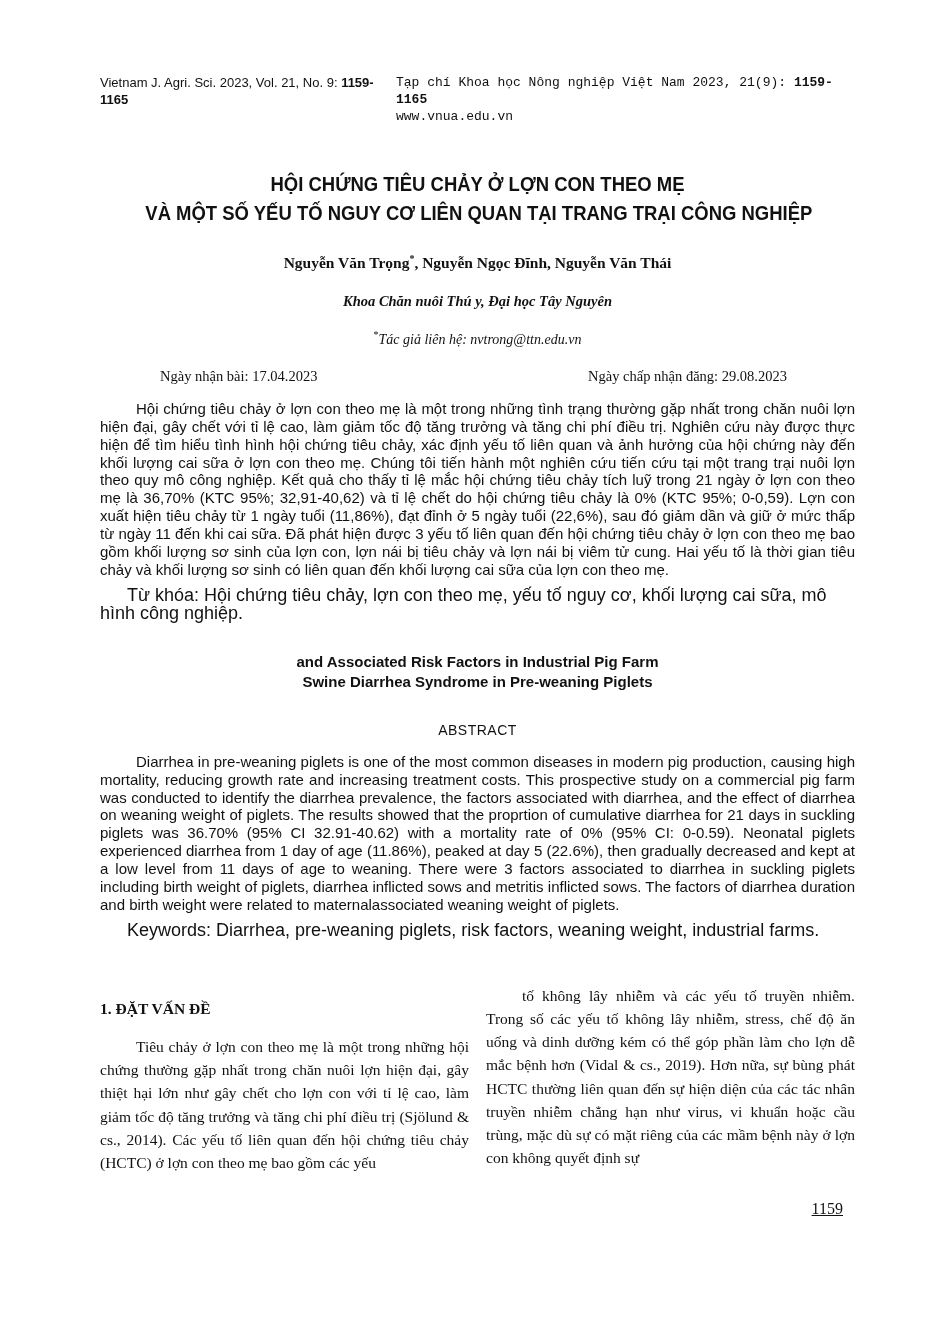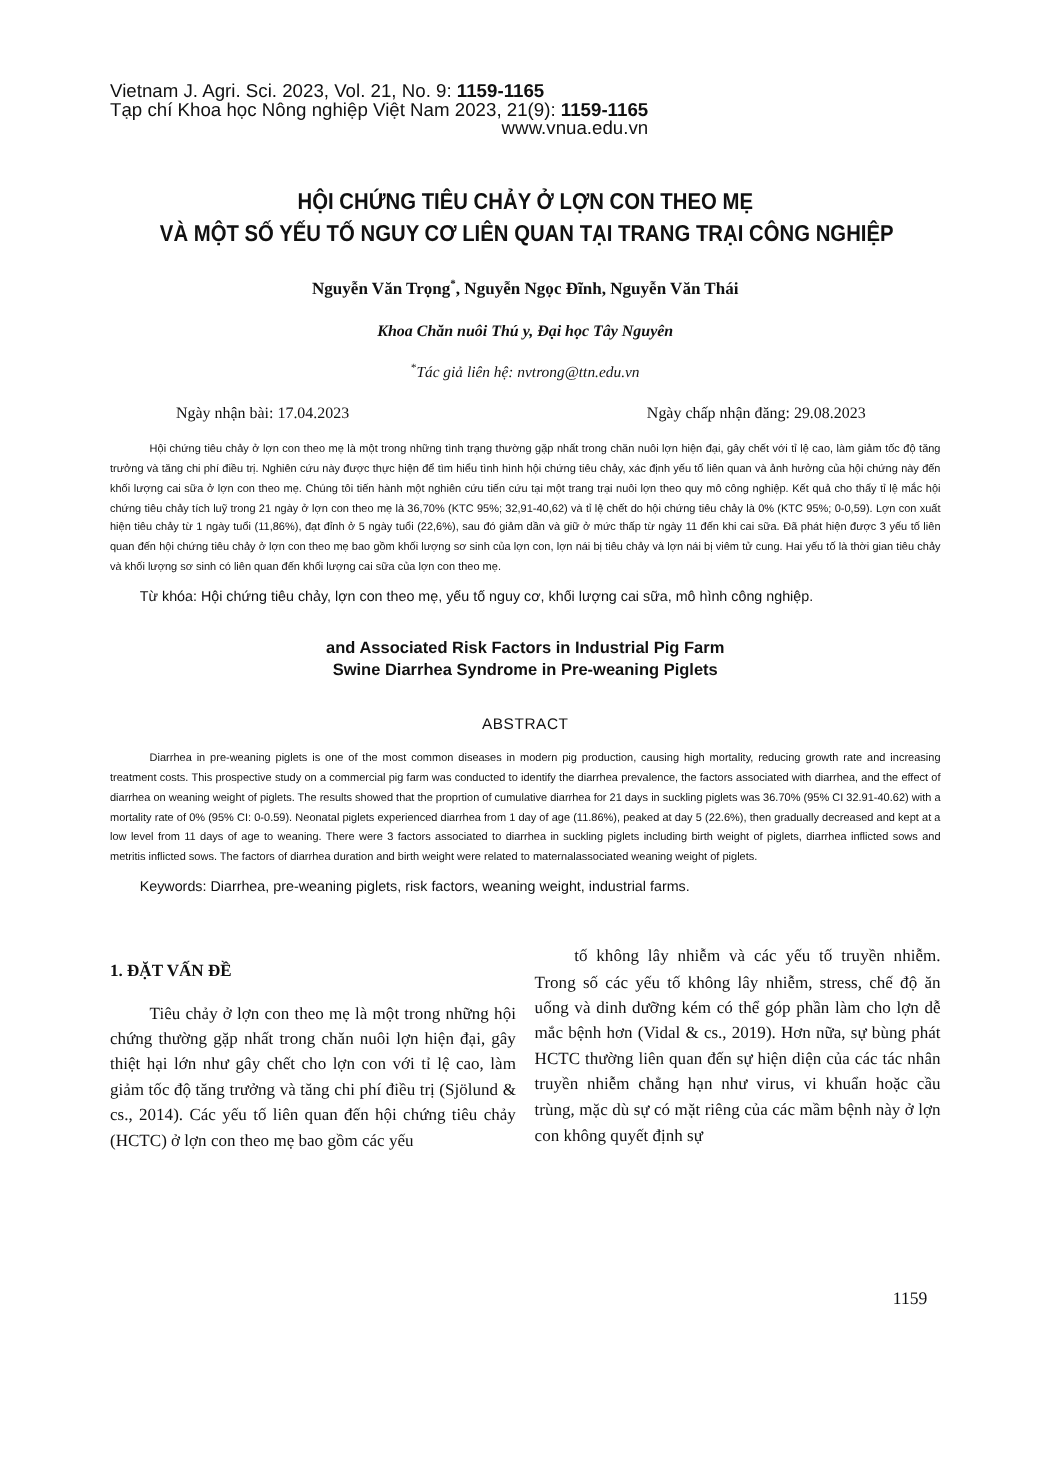--- a/index.html
+++ b/index.html
@@ -17,25 +17,24 @@
     margin-left: 100px;
     padding-top: 74px;
   }
 
   
   .hdr {
     display: flex;
     justify-content: space-between;
     align-items: flex-start;
     font-family: "Liberation Sans", sans-serif;
-    font-size: 17px;
+    font-size: 13px;
     line-height: 17px;
-    flex-direction: column;
-  }
-  .hdr-right { text-align: right; }
+  }
+  .hdr-right { text-align: left; font-family: Liberation Mono, monospace; }
   .bold { font-weight: bold; }
 
   
   .title-vi {
     margin-top: 44px;
     text-align: center;
   }
   .title-vi .tline {
     display: block;
     font-family: "Liberation Sans", sans-serif;
@@ -85,29 +84,29 @@
     margin-top: 27px;
     text-align: center;
     font-family: "Liberation Sans", sans-serif;
     font-size: 14px;
     letter-spacing: 0.5px;
   }
 
   .abstract-p {
     margin-top: 15px;
     font-family: "Liberation Sans", sans-serif;
-    font-size: 10px;
+    font-size: 15px;
     line-height: 17.9px;
     text-align: justify;
     text-indent: 36px;
   }
   .keywords-p {
     margin-top: 8px;
     font-family: "Liberation Sans", sans-serif;
-    font-size: 13px;
+    font-size: 18px;
     line-height: 17.9px;
     text-indent: 27px;
   }
 
   .title-en {
     margin-top: 29px;
     text-align: center;
     font-family: "Liberation Sans", sans-serif;
     font-weight: bold;
     font-size: 15px;
@@ -134,22 +133,23 @@
     margin-top: 13px;
     margin-bottom: 15px;
     text-align: left;
     text-indent: 0;
   }
   .col p { text-indent: 36px; }
 
   .page-number {
     position: absolute;
     right: 100px;
-    top: 1172px;
+    top: 1200px;
     font-size: 16px;
+    text-decoration: underline;
   }
 </style>
 </head>
 <body>
 
 <div class="page">
 
   <div class="hdr">
     <div class="hdr-left">
       <span>Vietnam J. Agri. Sci. 2023, Vol. 21, No. 9: </span><span class="bold">1159-1165</span>

